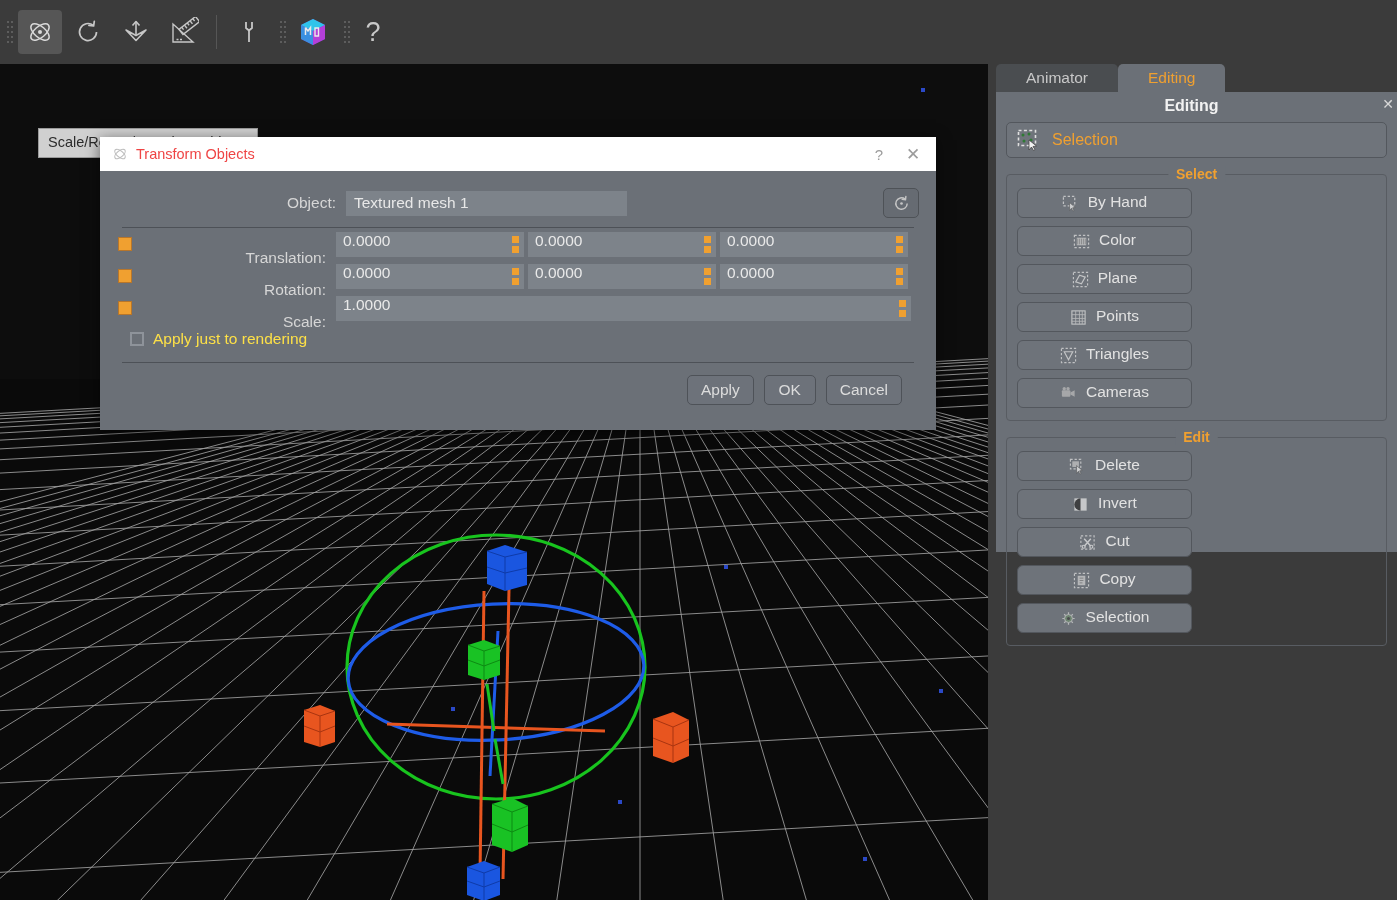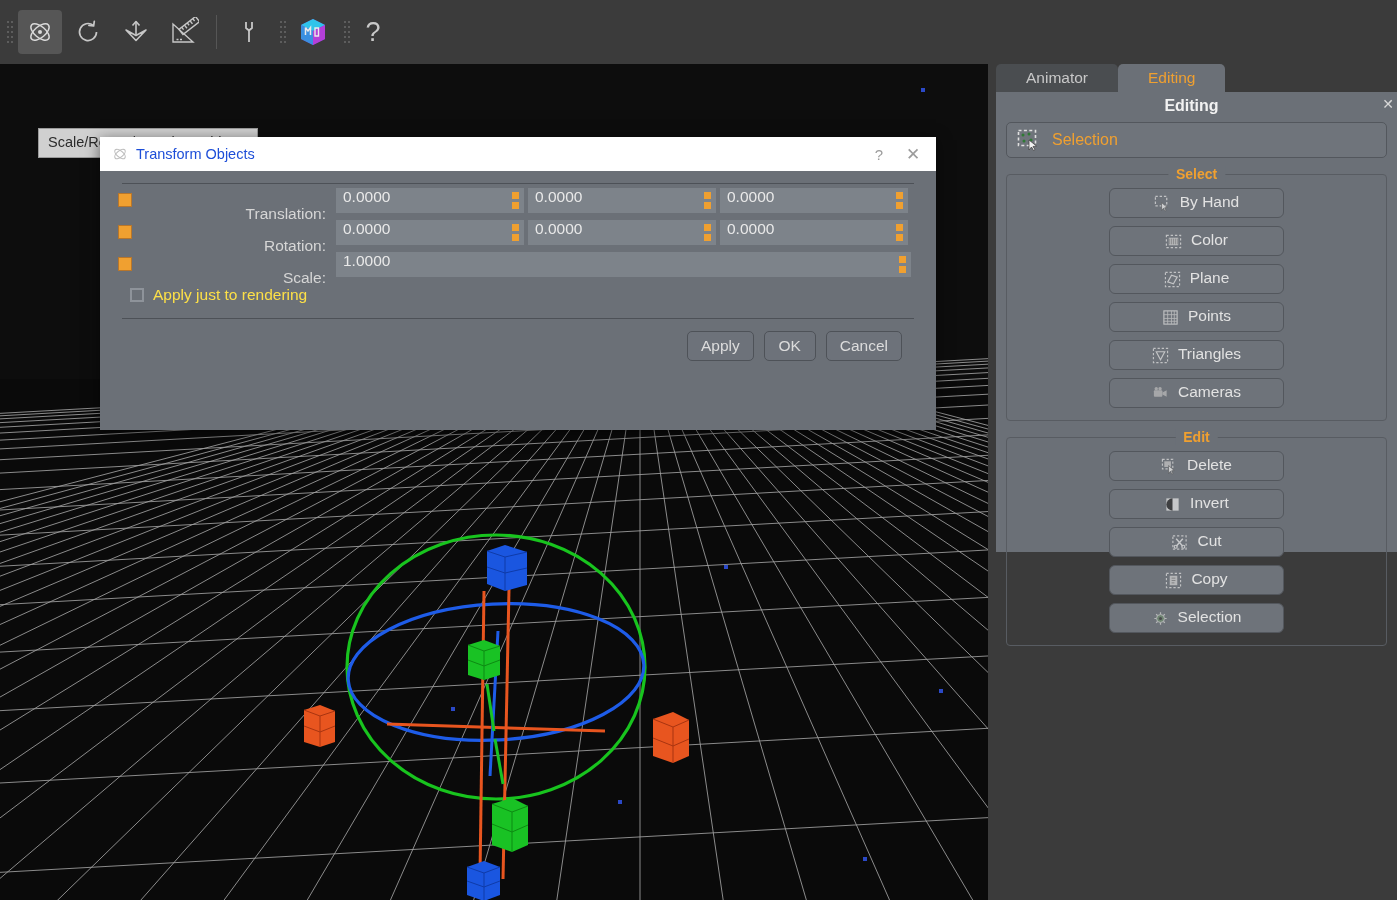--- a/index.html
+++ b/index.html
@@ -66,21 +66,21 @@
     position: absolute; left: 100px; top: 137px; width: 836px; height: 293px;
     background: #6b7077;
     box-shadow: 0 3px 14px rgba(0,0,0,.55);
   }
   #dlg-title {
     height: 34px; background: #ffffff;
     display: flex; align-items: center; padding: 0 6px 0 12px;
   }
   #dlg-title .dt-icon { width: 16px; height: 16px; margin-right: 8px; opacity:.55; }
   #dlg-title .dt-text {
-    flex: 1; font-size: 14.5px; color: #1d4ed8;
+    flex: 1; font-size: 14.5px; color: #ef4444;
   }
   #dlg-title .dt-btn {
     width: 34px; height: 30px; display:flex; align-items:center; justify-content:center;
     color: #9c9c9c; font-size: 15px; cursor: pointer;
   }
   #dlg-title .dt-btn.close { font-size: 17px; }
   #dlg-body { padding: 10px 12px 0 12px; position: relative; }
 
   .row-object {
     display: flex; align-items: center; height: 44px;
@@ -194,21 +194,21 @@
   .group {
     margin: 16px 10px 12px 10px;
     border: 1px solid #585c62; border-radius: 4px;
     padding: 13px 10px 12px 10px; position: relative;
   }
   .group > .gtitle {
     position: absolute; top: -9px; left: 50%; transform: translateX(-50%);
     background: #6b7077; padding: 0 8px;
     color: #f0a030; font-size: 14px; font-weight: bold;
   }
-  .gbtns { display: flex; flex-wrap: wrap; gap: 8px 10px; justify-content: center; }
+  .gbtns { display: flex; flex-wrap: wrap; gap: 8px 10px; }
   .gbtn {
     width: 175px; height: 30px; background: #6e737a;
     border: 1px solid #53575d; border-radius: 6px;
     display: flex; align-items: center; justify-content: center;
     color: #e2e2e2; font-size: 15.5px; cursor: pointer; gap: 9px;
   }
   .gbtn .gi { width: 17px; height: 17px; flex: none; opacity: .75; }
   .gbtn .gl { position: relative; top: -1px; }
 
   svg { display: block; }
@@ -479,20 +479,33 @@
           <ellipse cx="14" cy="14" rx="11" ry="5.5" transform="rotate(-40 14 14)"></ellipse>
         </svg>
       </span>
       <span class="dt-text">Transform Objects</span>
       <span class="dt-btn">?</span>
       <span class="dt-btn close">✕</span>
     </div>
 
     <div id="dlg-body">
 
+      <div class="row-object">
+        <span class="lbl lbl-obj">Object:</span>
+        <div class="obj-field">Textured mesh 1</div>
+        <div class="obj-reset">
+          <span>
+            <svg width="19" height="19" viewBox="0 0 20 20" fill="none" stroke="#c5c5c5" stroke-width="1.5">
+              <path d="M16 10a6 6 0 1 1-2.2-4.6"></path>
+              <path d="M14.6 2.6 L14.2 6.2 L10.7 5.6" stroke-linecap="round" stroke-linejoin="round"></path>
+              <circle cx="10" cy="10" r="1.4" fill="#c5c5c5" stroke="none"></circle>
+            </svg>
+          </span>
+        </div>
+      </div>
 
       <div class="hr"></div>
 
       <div class="row">
         <span class="lockbox"></span>
         <span class="lbl lbl-field">Translation:</span>
         <div class="numwrap w3">
           <div class="numfield">0.0000</div>
           <span class="spin">
               <i></i>

